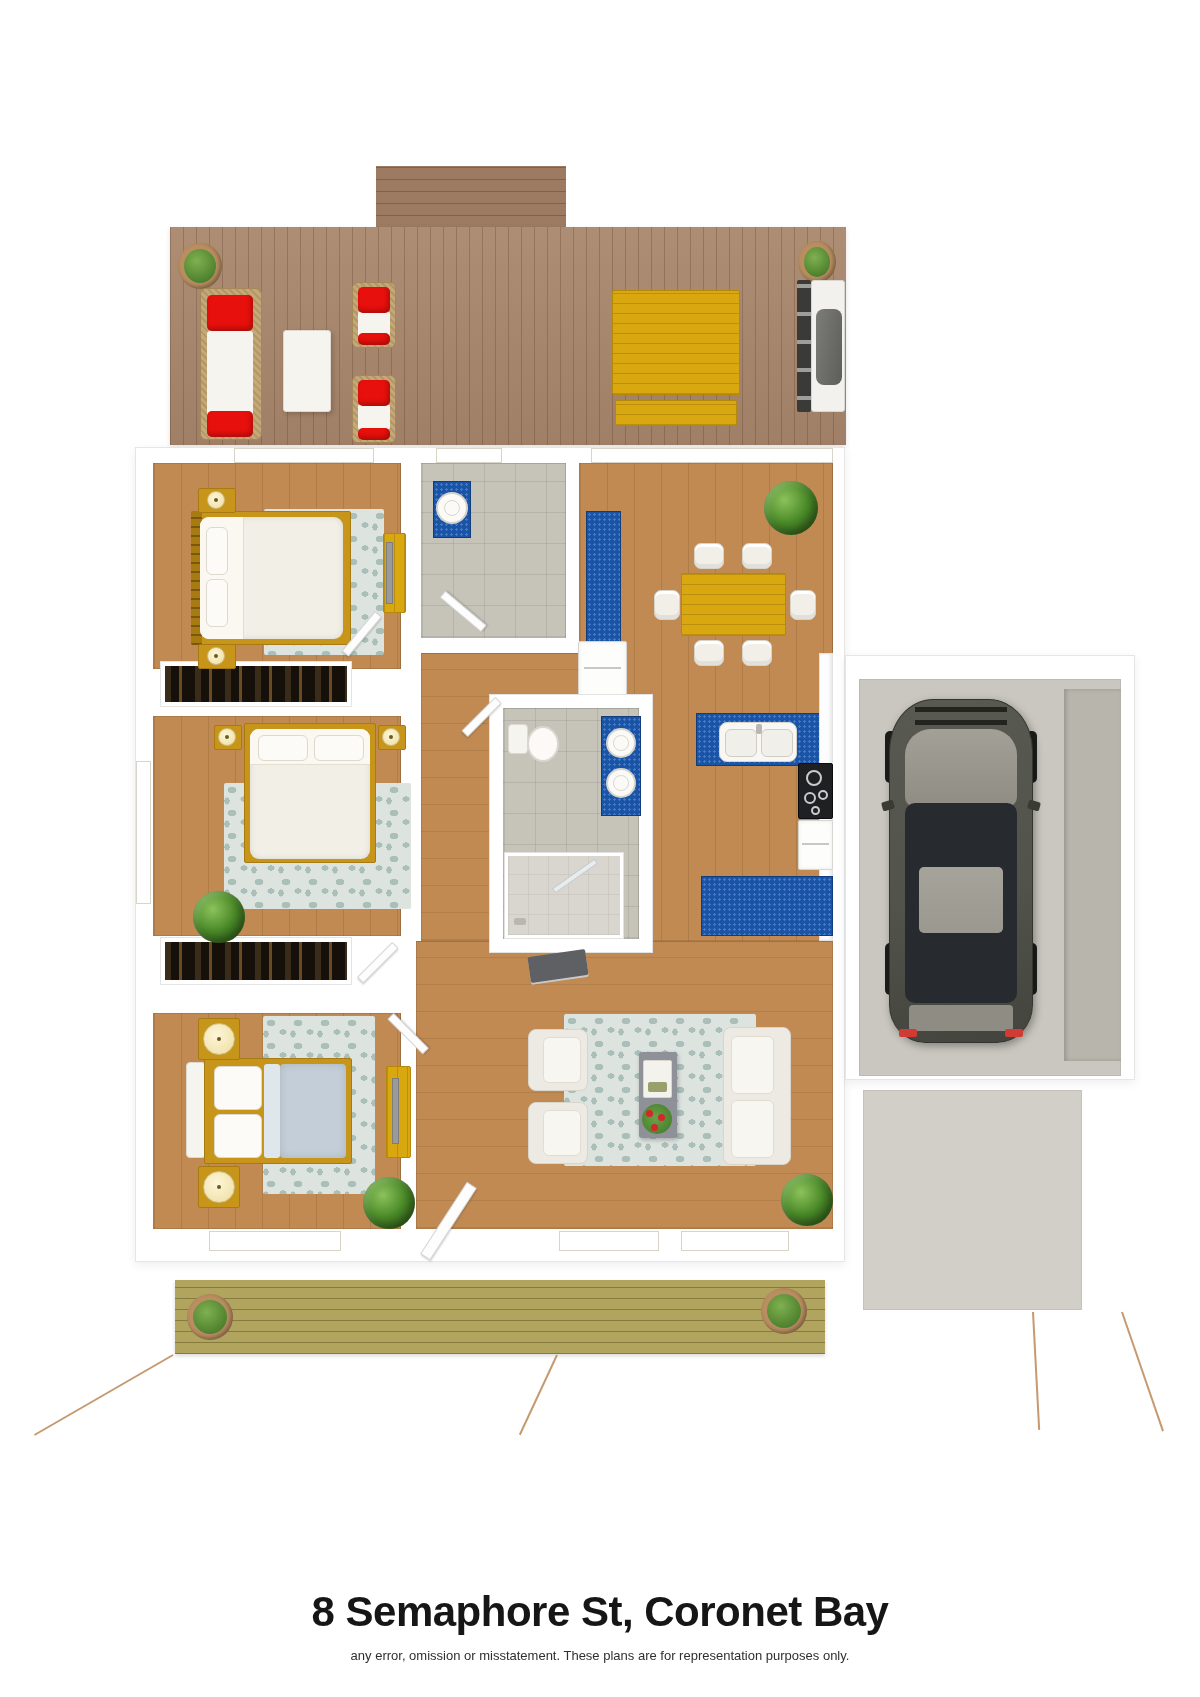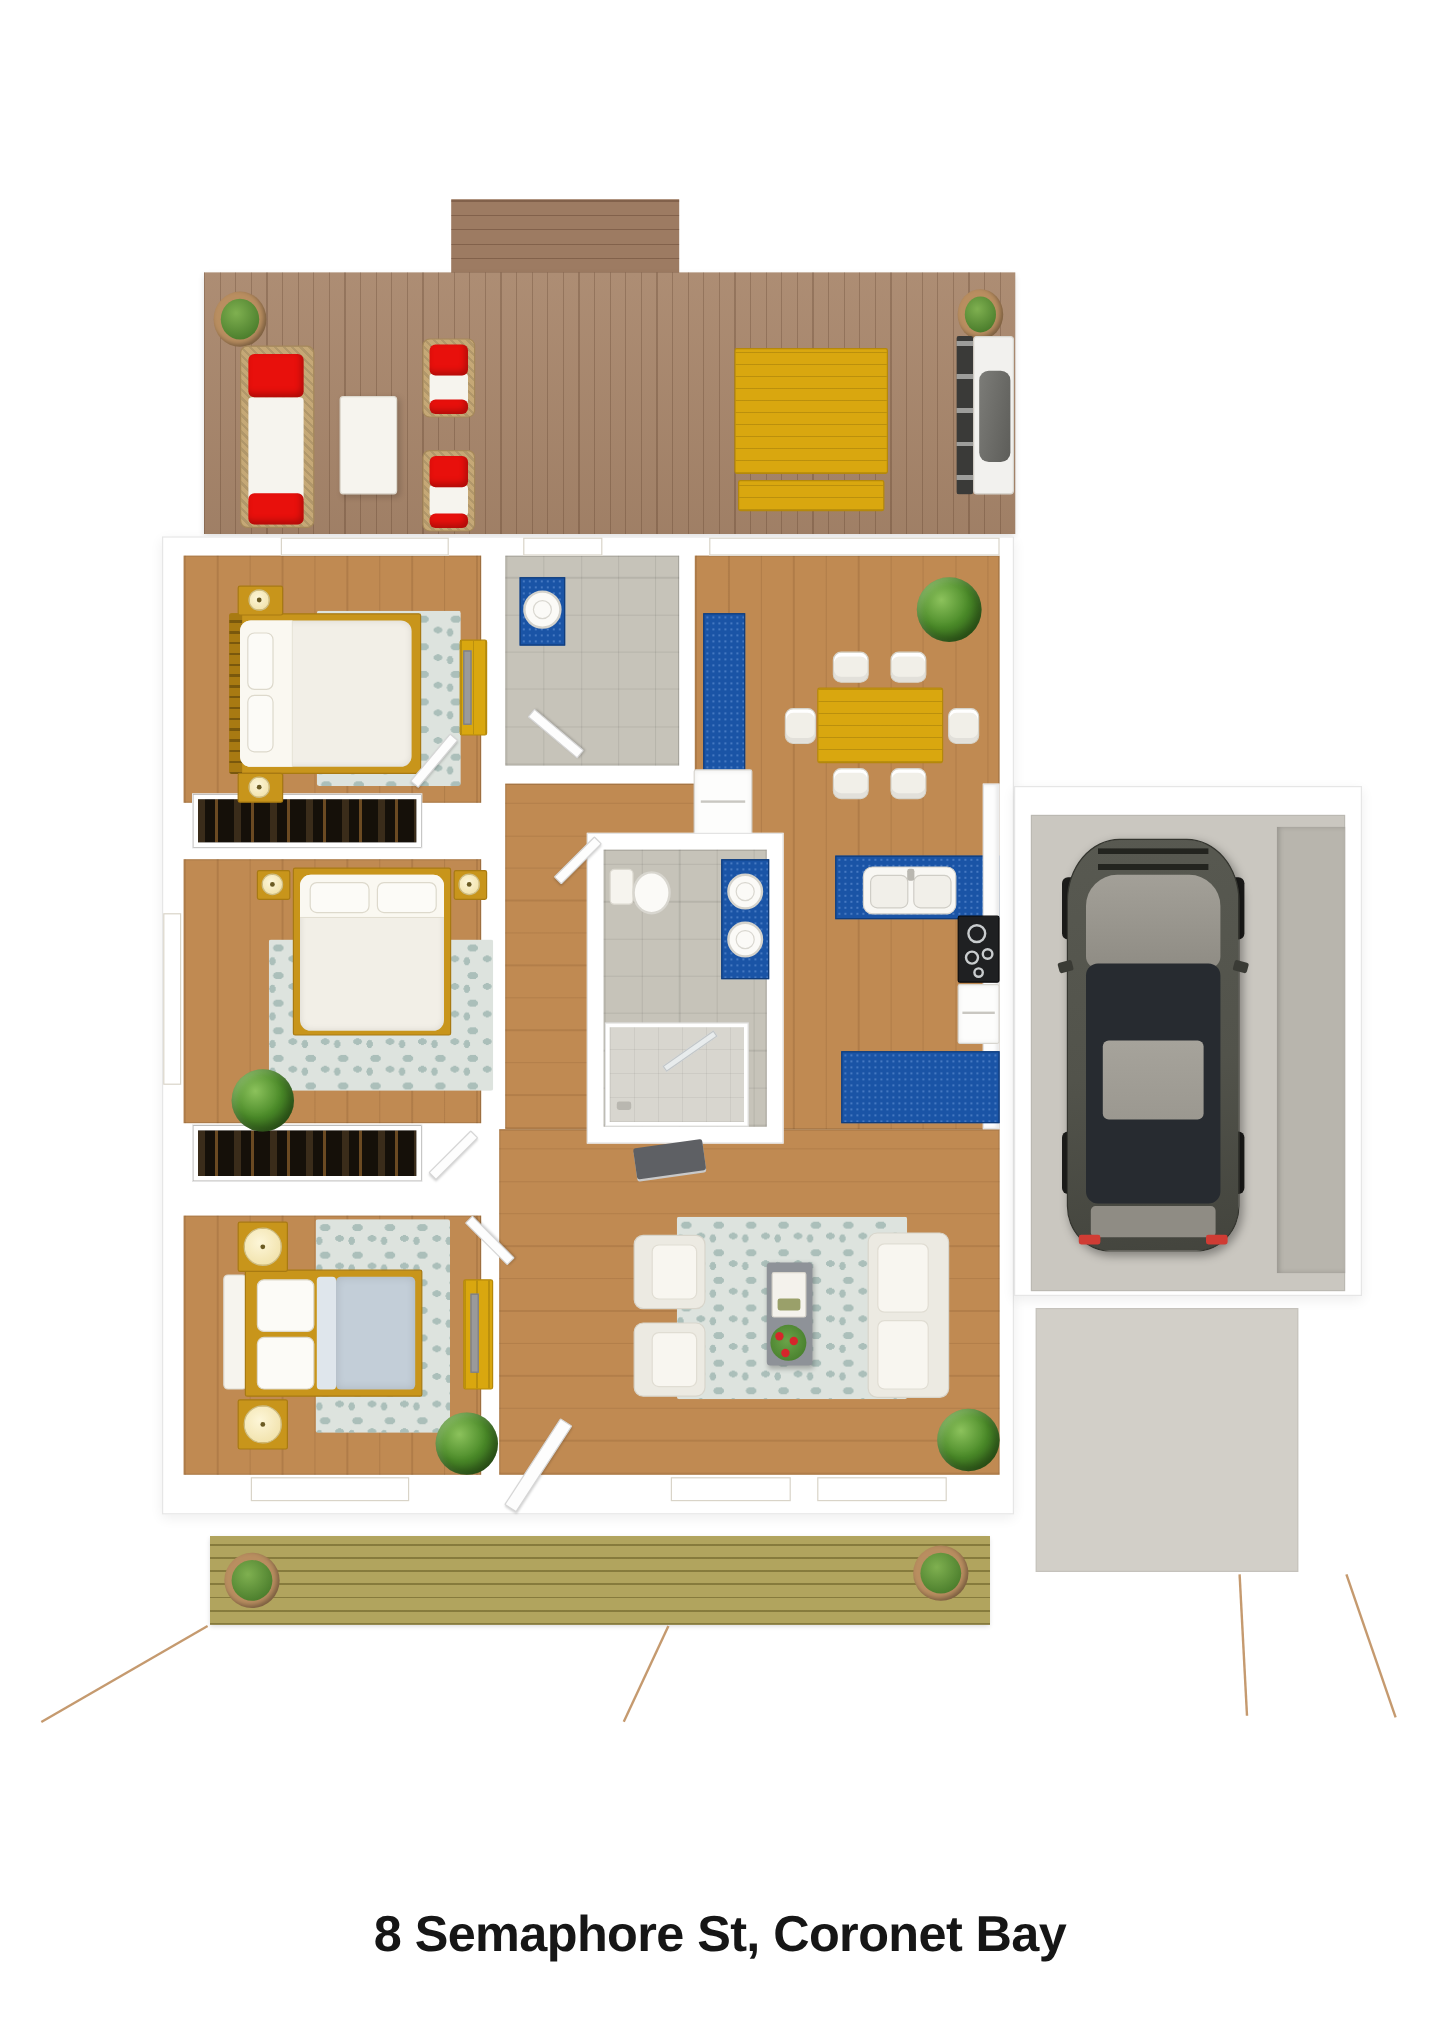--- a/index.html
+++ b/index.html
@@ -343,14 +343,15 @@
     <i class="pot" style="left:586px;top:8px;width:46px;height:46px"></i>
   </i>
 
   <i class="pline" style="left:172px;top:1355px;height:160px;transform:rotate(60deg)"></i>
   <i class="pline" style="left:556px;top:1355px;height:88px;transform:rotate(25deg)"></i>
   <i class="pline" style="left:1032px;top:1312px;height:118px;transform:rotate(-3deg)"></i>
   <i class="pline" style="left:1121px;top:1312px;height:126px;transform:rotate(-19deg)"></i>
 
   <div class="title" style="top:1588px">8 Semaphore St, Coronet Bay</div>
   <div class="disclaimer" style="top:1648px">
+    <div>any error, omission or misstatement. These plans are for representation purposes only.</div>
   </div>
 </div>
 
 </body></html>

